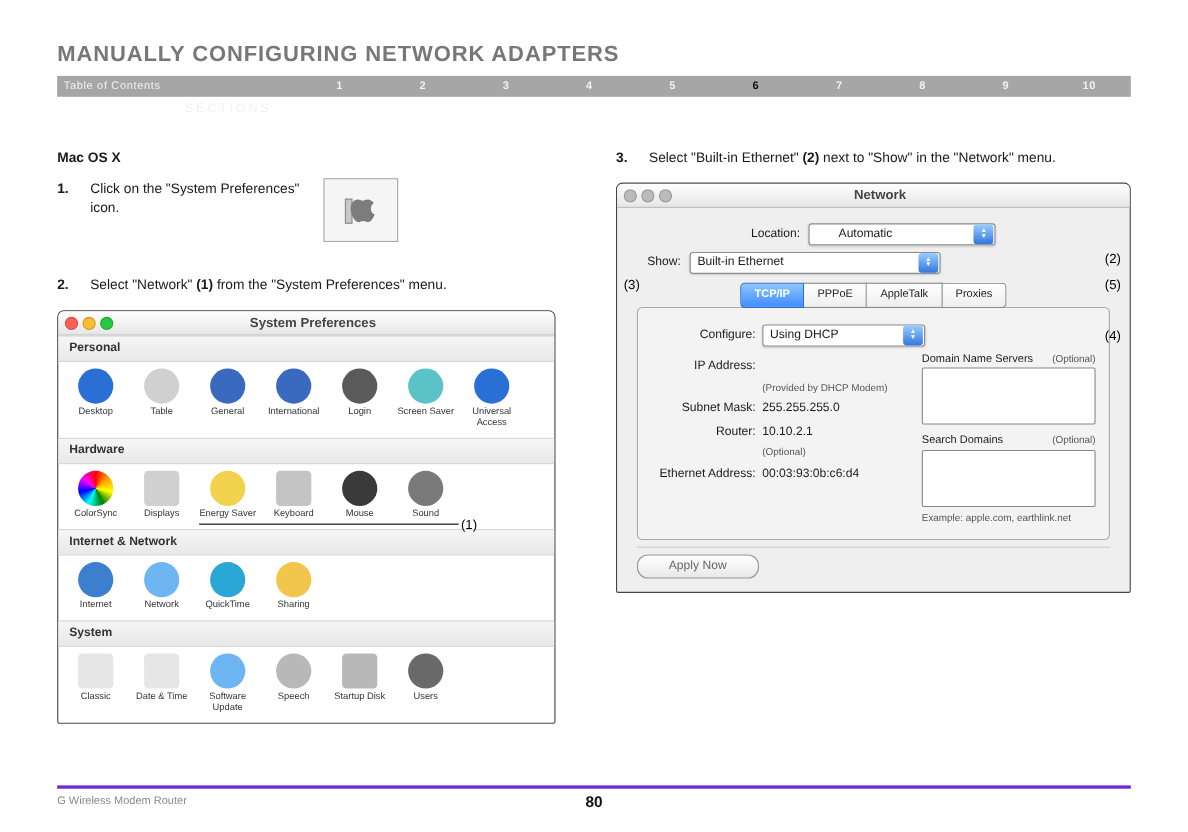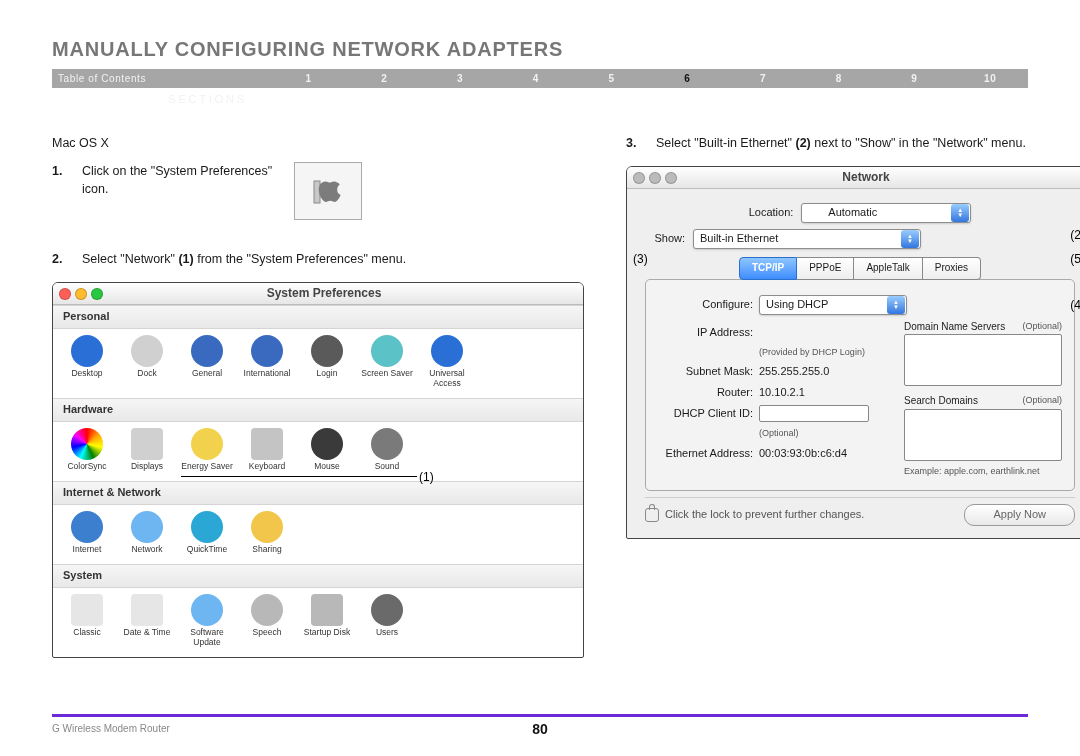--- a/index.html
+++ b/index.html
@@ -38,39 +38,39 @@
     margin-top: 40px;
   }
   .navbar .num { flex: 1; text-align: center; color: #f2f2f2; font-weight: bold; }
   .navbar .num.active { color: #111; }
   .content {
     display: flex;
     gap: 42px;
     margin-top: 46px;
   }
   .col { flex: 1; font-size: 12.5px; line-height: 1.45; }
-  .macosx { font-weight: normal; margin-bottom: 10px; }
+  .macosx { font-weight: bold; margin-bottom: 10px; }
   .step { display: flex; margin-bottom: 14px; }
   .step .n { font-weight: bold; width: 30px; flex-shrink: 0; }
   .step .t { flex: 1; }
   .bold { font-weight: bold; }
 
   
   .sp-icon {
     border: 1px solid #aaa;
     width: 68px; height: 58px;
     background: #f5f5f5;
     display: inline-flex; align-items: center; justify-content: center;
     vertical-align: top;
   }
   .step1row { display: flex; align-items: flex-start; gap: 12px; }
 
   
   .sysprefs {
-    width: 532px;
+    width: 453px;
     border: 1px solid #444;
     border-radius: 6px 6px 2px 2px;
     background: #fff;
     margin-top: 12px;
     overflow: hidden;
     position: relative;
   }
   .sp-titlebar {
     height: 22px;
     background: linear-gradient(#fff,#e6e6e6);
@@ -258,21 +258,21 @@
         </div>
         <div id="sp-sections">
             <div class="sp-section-h">Personal</div>
             <div class="sp-grid">
               <div class="sp-item">
                 <div class="ic" style="background: rgb(42, 111, 214); border-radius: 50%;"></div>
                 <div>Desktop</div>
               </div>
               <div class="sp-item">
                 <div class="ic" style="background: rgb(208, 208, 208); border-radius: 50%;"></div>
-                <div>Dock</div>
+                <div>Table</div>
               </div>
               <div class="sp-item">
                 <div class="ic" style="background: rgb(58, 106, 191); border-radius: 50%;"></div>
                 <div>General</div>
               </div>
               <div class="sp-item">
                 <div class="ic" style="background: rgb(58, 106, 191); border-radius: 50%;"></div>
                 <div>International</div>
               </div>
               <div class="sp-item">
@@ -415,33 +415,29 @@
               </div>
             </div>
             <div class="nw-split">
               <div style="flex:1;">
                 <div class="nw-field-row">
                   <span class="flab">IP Address:</span>
                   <span></span>
                 </div>
                 <div class="nw-field-row">
                     <span class="flab"></span>
-                    <span class="nw-small">(Provided by DHCP Login)</span>
+                    <span class="nw-small">(Provided by DHCP Modem)</span>
                   </div>
                 <div class="nw-field-row">
                   <span class="flab">Subnet Mask:</span>
                   <span>255.255.255.0</span>
                 </div>
                 <div class="nw-field-row">
                   <span class="flab">Router:</span>
                   <span>10.10.2.1</span>
-                </div>
-                <div class="nw-field-row">
-                  <span class="flab">DHCP Client ID:</span>
-                  <div class="nw-input" style="width:110px;"></div>
                 </div>
                 <div class="nw-field-row">
                     <span class="flab"></span>
                     <span class="nw-small">(Optional)</span>
                   </div>
                 <div class="nw-field-row">
                   <span class="flab">Ethernet Address:</span>
                   <span>00:03:93:0b:c6:d4</span>
                 </div>
               </div>
@@ -455,26 +451,20 @@
                   <span>Search Domains</span>
                   <span class="nw-small">(Optional)</span>
                 </div>
                 <div class="nw-input" style="height:52px;"></div>
                 <div class="nw-small" style="margin-top:4px;">Example: apple.com, earthlink.net</div>
               </div>
             </div>
           </div>
 
           <div class="nw-foot">
-            <div style="display:flex;align-items:center;gap:6px;">
-              <span style="display:inline-block;width:14px;height:14px;border:1px solid #888;border-radius:3px;position:relative;">
-                <span style="position:absolute;top:-5px;left:3px;width:6px;height:6px;border:1px solid #888;border-bottom:none;border-radius:4px 4px 0 0;"></span>
-              </span>
-              <span>Click the lock to prevent further changes.</span>
-            </div>
             <div class="btn-apply">Apply Now</div>
           </div>
         </div>
 
         <div class="callout-r" style="top:60px; right:8px;">(2)</div>
         <div class="callout-r" style="top:84px; left:6px;">(3)</div>
         <div class="callout-r" style="top:84px; right:8px;">(5)</div>
         <div class="callout-r" style="top:130px; right:8px;">(4)</div>
       </div>
     </div>

